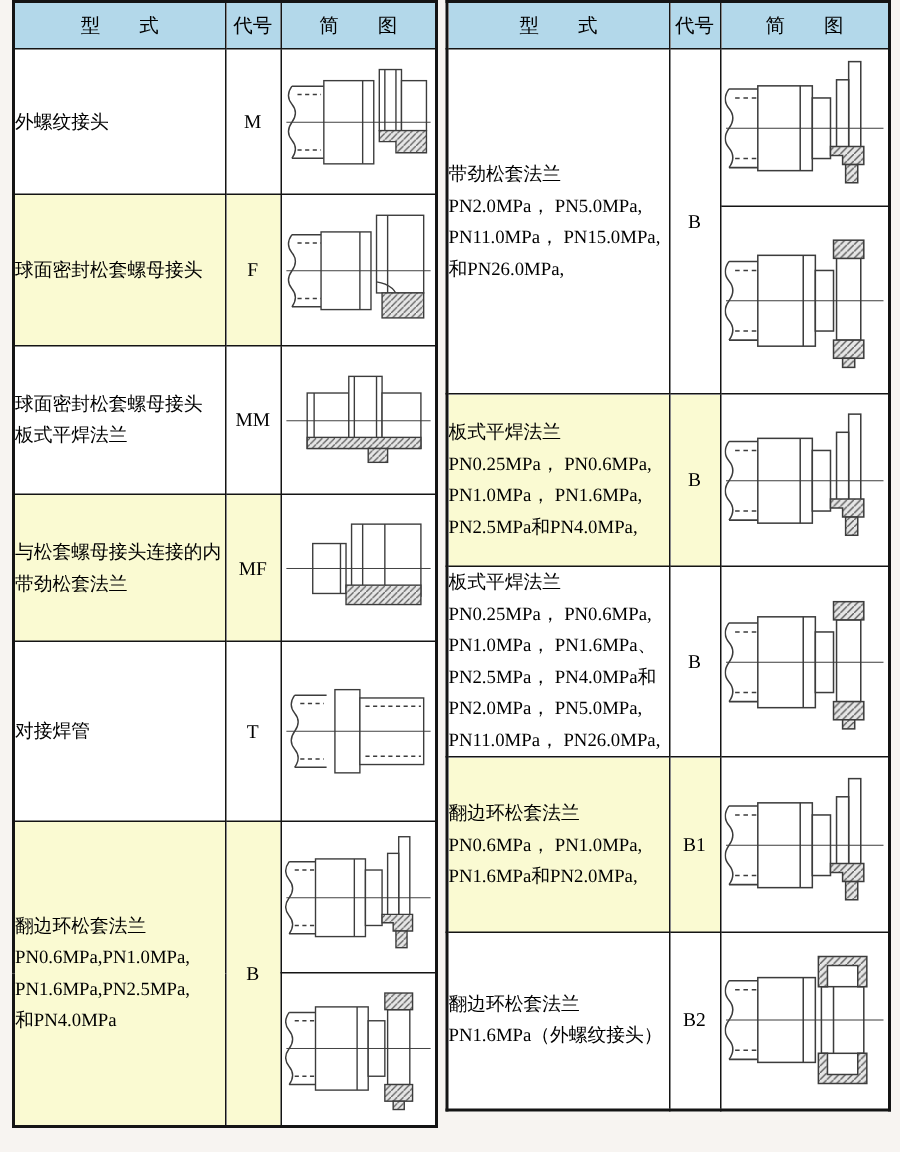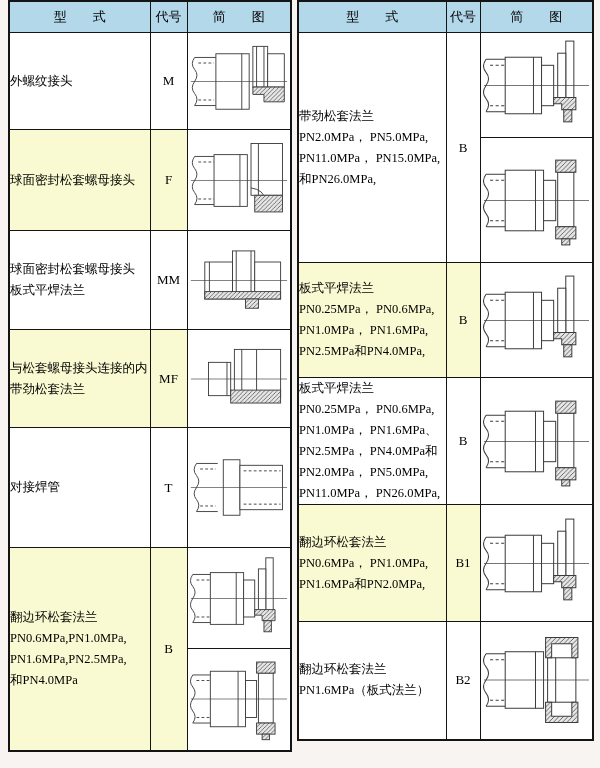--- a/index.html
+++ b/index.html
@@ -364,21 +364,21 @@
                 <rect x="74" y="14" width="8" height="46" fill="#fff" stroke="#3c3c3c" stroke-width="1"></rect>
                 <polygon points="70,58 92,58 92,70 78,70 78,64 70,64" fill="url(#hatch)" stroke="#3c3c3c" stroke-width="1"></polygon>
                 <rect x="80" y="70" width="8" height="12" fill="url(#hatch)" stroke="#3c3c3c" stroke-width="1"></rect>
                 <line x1="1" y1="46" x2="105" y2="46" stroke="#3c3c3c" stroke-width="0.7"></line>
               </svg>
             </td>
           </tr>
           <tr style="height: 118px;">
             <td class="type-cell">
               <div>翻边环松套法兰</div>
-              <div>PN1.6MPa（板式法兰）</div>
+              <div>PN1.6MPa（外螺纹接头）</div>
             </td>
             <td class="code-cell">B2</td>
             <td class="diagram-cell">
               <svg viewBox="0 0 106 92" width="107" height="110" class="diag" preserveAspectRatio="xMidYMid meet">
                 <line x1="3" y1="20" x2="26" y2="20" stroke="#3c3c3c" stroke-width="1"></line>
                 <line x1="3" y1="72" x2="26" y2="72" stroke="#3c3c3c" stroke-width="1"></line>
                 <path d="M3,20 q-5,7 0,13 q5,6 0,13 q-5,7 0,13 q5,6 0,13" fill="none" stroke="#3c3c3c" stroke-width="1"></path>
                 <line x1="7" y1="26" x2="24" y2="26" stroke="#3c3c3c" stroke-width="1" stroke-dasharray="3,2.5"></line>
                 <line x1="7" y1="66" x2="24" y2="66" stroke="#3c3c3c" stroke-width="1" stroke-dasharray="3,2.5"></line>
                 <rect x="22" y="18" width="38" height="56" fill="#fff" stroke="#3c3c3c" stroke-width="1"></rect>

